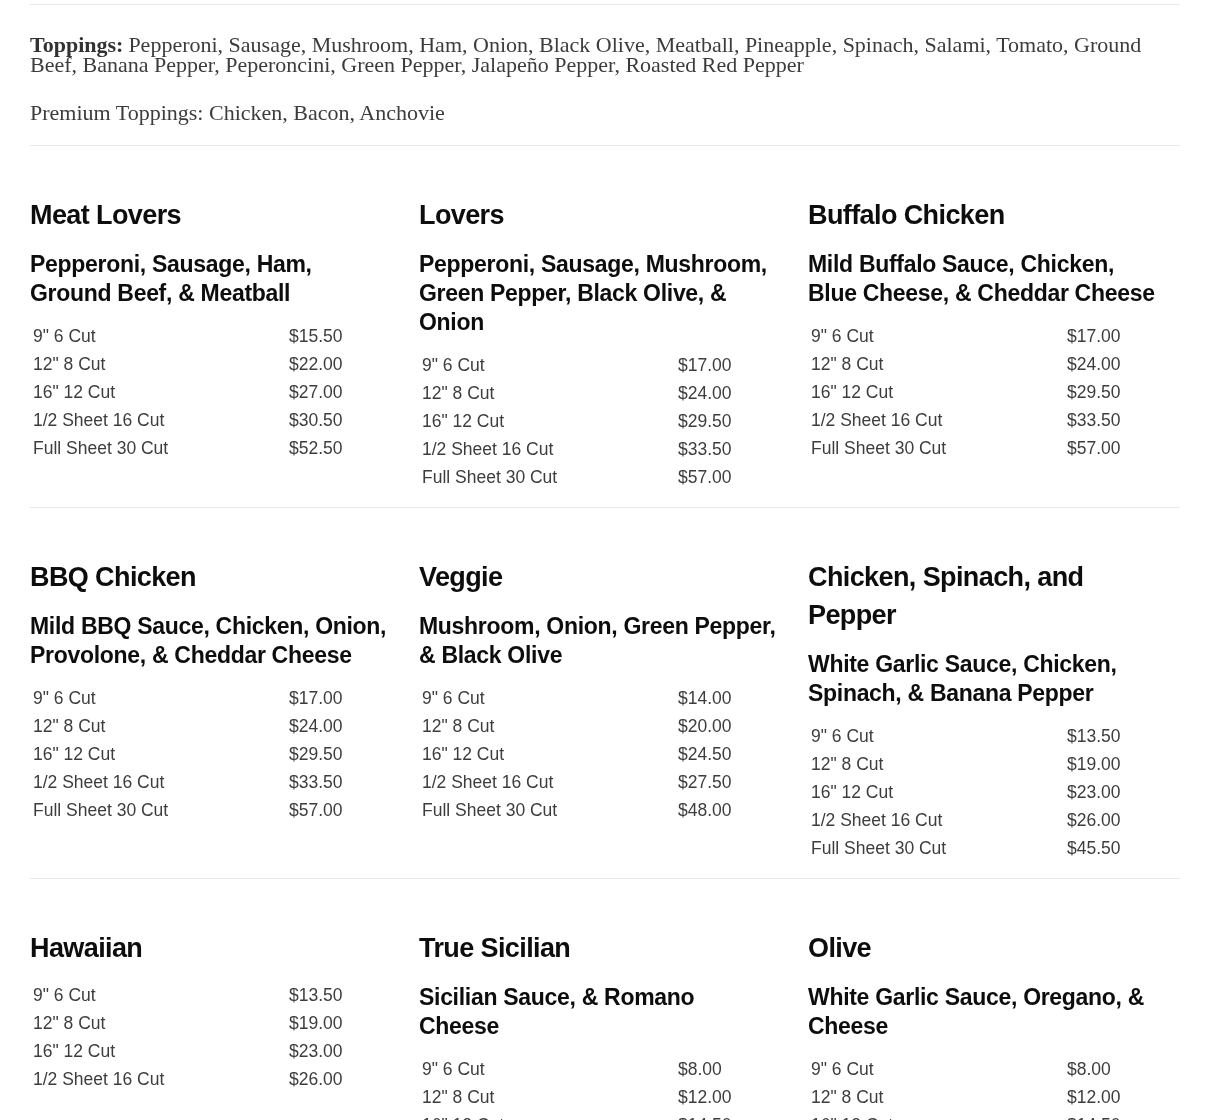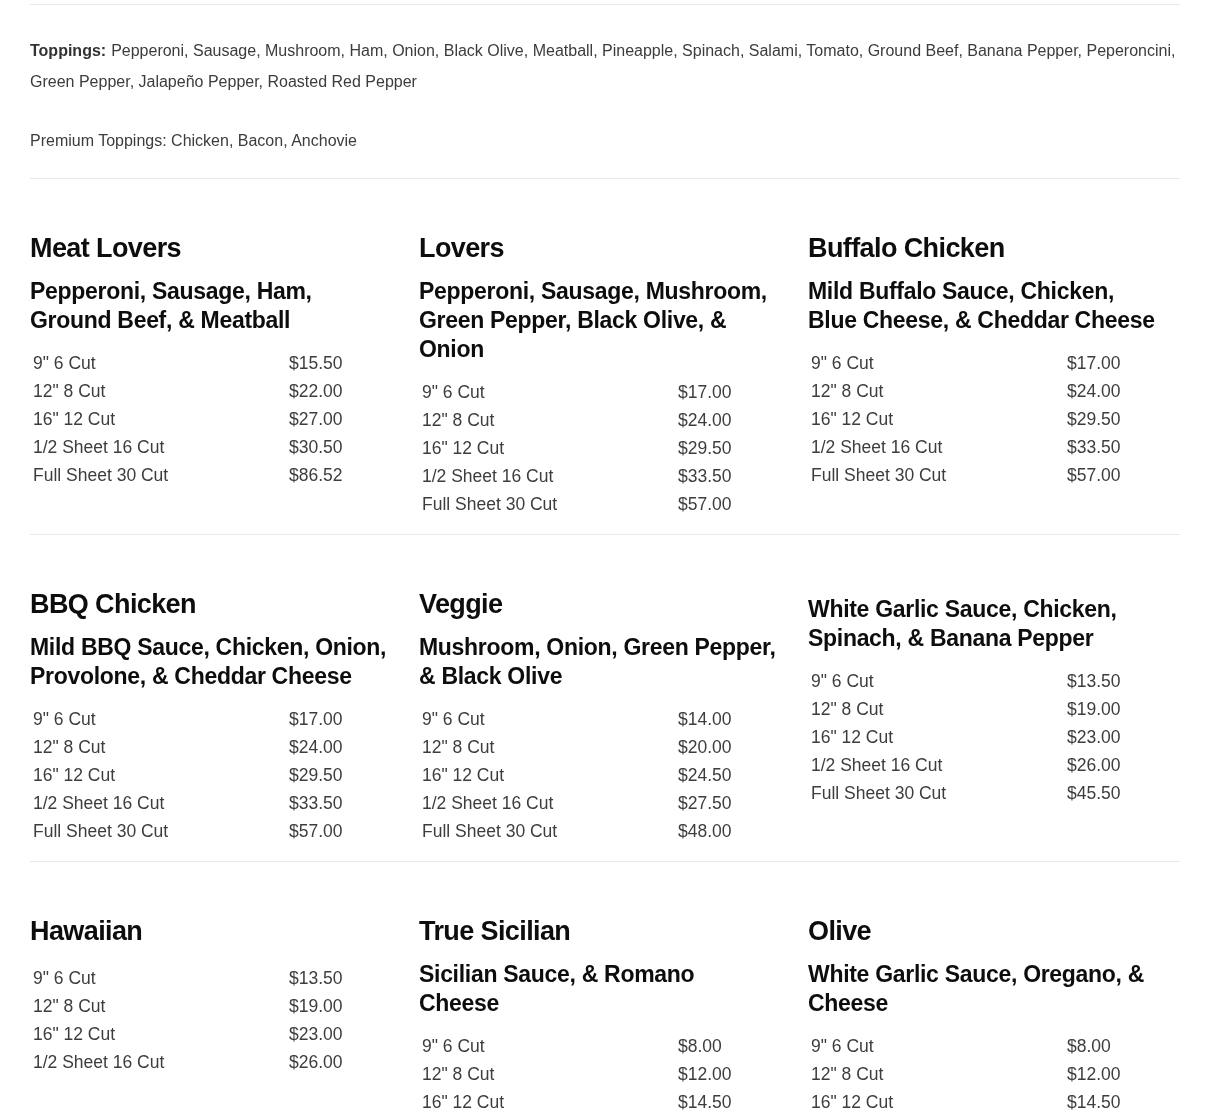--- a/index.html
+++ b/index.html
@@ -3,37 +3,37 @@
 <meta charset="utf-8">
 <style>
   * { margin:0; padding:0; box-sizing:border-box; }
   html,body { width:1210px; height:1120px; overflow:hidden; background:#ffffff; }
   body { font-family:"Liberation Sans", sans-serif; color:#3c3c3c; -webkit-font-smoothing:antialiased; }
   .page { padding:0 30px; }
   .rule { border:none; border-top:1px solid #e9e9e9; height:0; }
   .rule-top { margin-top:4px; }
 
   .toppings { padding:30px 0 22px; }
-  .toppings p { font-size:16px; line-height:31px; color:#3c3c3c; }
+  .toppings p { font-size:22px; line-height:20px; color:#3c3c3c;font-family:Liberation Serif, serif; }
   .toppings .label { font-weight:bold; color:#323232; margin-right:5px; }
   .premium { margin-top:28px; }
 
   .menu-grid {
     display:grid;
     grid-template-columns:360px 360px 360px;
     column-gap:29px;
     padding:50px 0 16px;
   }
   .pizza-title {
     font-size:27px; line-height:38px; font-weight:bold;
     color:#0d0d0d; letter-spacing:-0.6px;
   }
   .pizza-desc {
     font-size:23px; line-height:29px; font-weight:bold;
-    color:#0d0d0d; letter-spacing:-0.3px; margin-top:10px;
+    color:#0d0d0d; letter-spacing:-0.3px; margin-top:16px;
   }
   .price-table { margin-top:14px; }
   .price-row {
     display:flex; align-items:center; height:28px;
     font-size:17.5px; color:#3d3d3d; padding-left:3px;
   }
   .size { width:256px; flex:none; }
   .price { flex:none; }
 </style>
 </head>
@@ -67,21 +67,21 @@
         <div class="price-row">
             <span class="size">16" 12 Cut</span>
             <span class="price">$27.00</span>
           </div>
         <div class="price-row">
             <span class="size">1/2 Sheet 16 Cut</span>
             <span class="price">$30.50</span>
           </div>
         <div class="price-row">
             <span class="size">Full Sheet 30 Cut</span>
-            <span class="price">$86.52</span>
+            <span class="price">$52.50</span>
           </div>
       </div>
     </section>
 
     <section class="card">
       <h2 class="pizza-title">Lovers</h2>
       <h3 class="pizza-desc">Pepperoni, Sausage, Mushroom, Green Pepper, Black Olive, &amp; Onion</h3>
       <div class="price-table">
         <div class="price-row">
             <span class="size">9" 6 Cut</span>
@@ -187,20 +187,21 @@
             <span class="price">$27.50</span>
           </div>
         <div class="price-row">
             <span class="size">Full Sheet 30 Cut</span>
             <span class="price">$48.00</span>
           </div>
       </div>
     </section>
 
     <section class="card">
+      <h2 class="pizza-title">Chicken, Spinach, and Pepper</h2>
       <h3 class="pizza-desc">White Garlic Sauce, Chicken, Spinach, &amp; Banana Pepper</h3>
       <div class="price-table">
         <div class="price-row">
             <span class="size">9" 6 Cut</span>
             <span class="price">$13.50</span>
           </div>
         <div class="price-row">
             <span class="size">12" 8 Cut</span>
             <span class="price">$19.00</span>
           </div>

